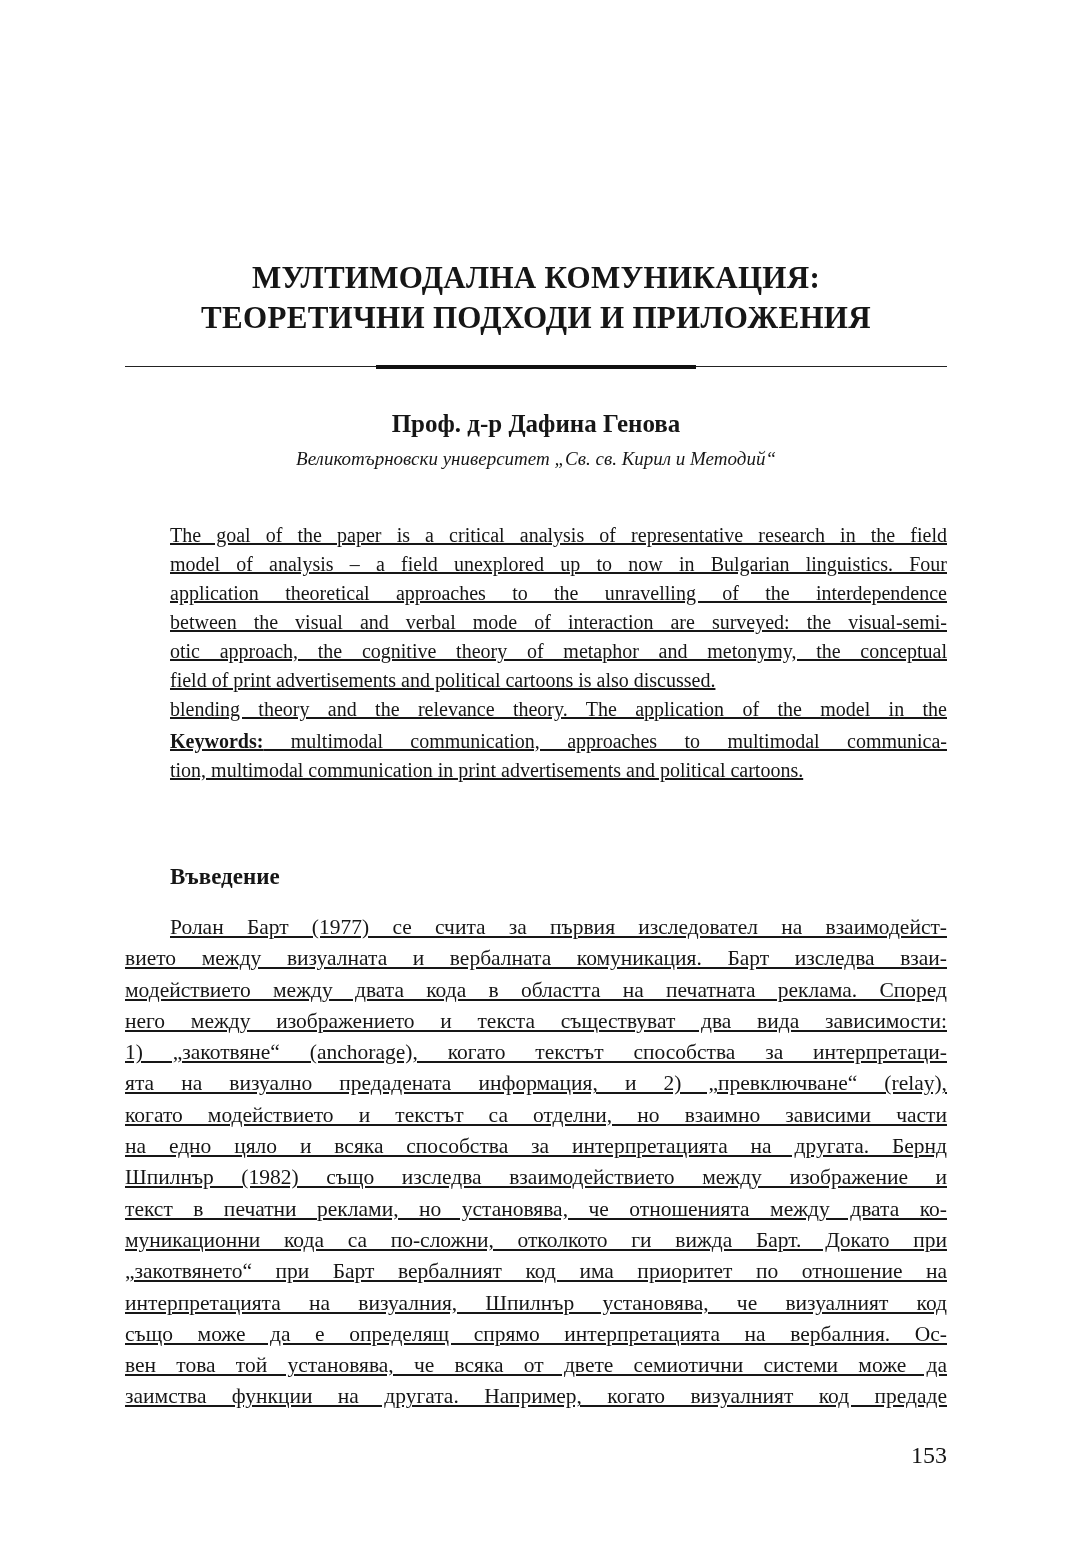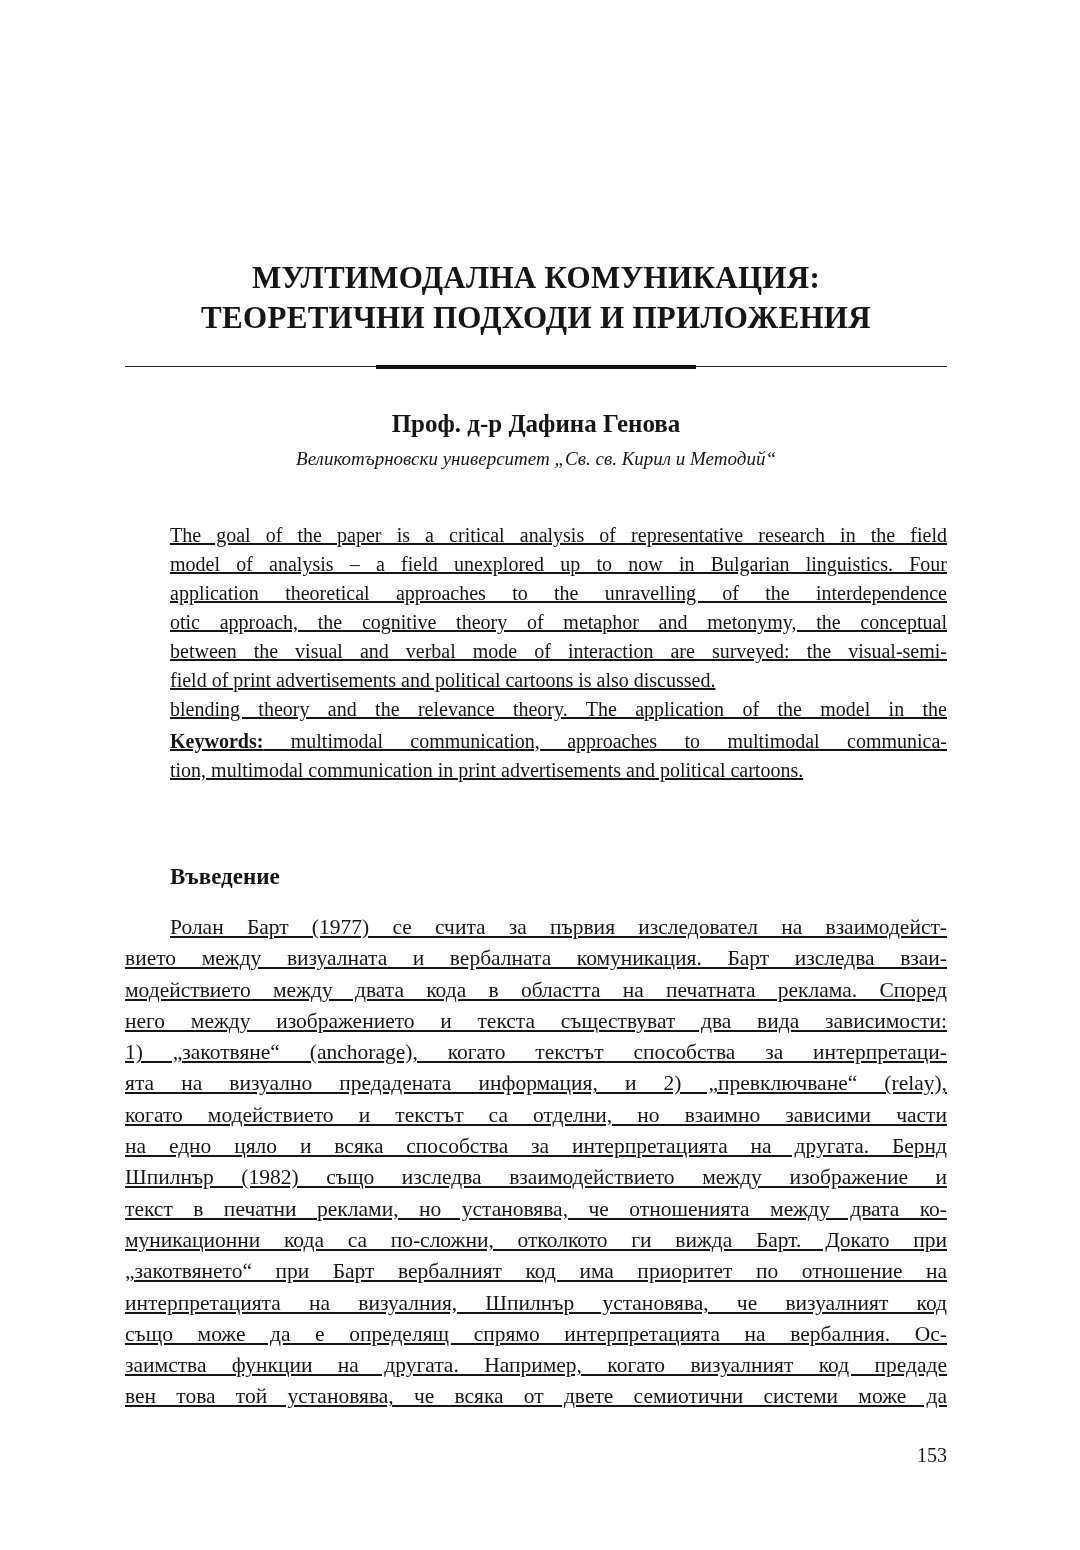--- a/index.html
+++ b/index.html
@@ -43,43 +43,43 @@
       font-weight: bold; font-size: 23px; line-height: 30px;
     }
     .body {
       position: absolute; left: 125px; width: 822px; top: 912px;
       font-size: 21.5px; line-height: 31.3px;
     }
     .body .jl { height: 31.3px; }
     .body .indent { padding-left: 45px; }
     .page-num {
       position: absolute; right: 133px; top: 1442px;
-      font-size: 20px; line-height: 26px;
+      font-size: 24px; line-height: 26px;
     }
   </style>
 </head>
 <body>
 
 <div class="title">
   <div>МУЛТИМОДАЛНА КОМУНИКАЦИЯ:</div>
   <div>ТЕОРЕТИЧНИ ПОДХОДИ И ПРИЛОЖЕНИЯ</div>
 </div>
 
 <div class="rule-thin"></div>
 <div class="rule-thick"></div>
 
 <div class="author">Проф. д-р Дафина Генова</div>
 <div class="affil">Великотърновски университет „Св. св. Кирил и Методий“</div>
 
 <div class="abstract">
   <span class="jl">The goal of the paper is a critical analysis of representative research in the field</span>
   <span class="jl">model of analysis – a field unexplored up to now in Bulgarian linguistics. Four</span>
   <span class="jl">application theoretical approaches to the unravelling of the interdependence</span>
+  <span class="jl">between the visual and verbal mode of interaction are surveyed: the visual-semi-</span>
   <span class="jl">otic approach, the cognitive theory of metaphor and metonymy, the conceptual</span>
-  <span class="jl">between the visual and verbal mode of interaction are surveyed: the visual-semi-</span>
   <span class="jl last">field of print advertisements and political cartoons is also discussed.</span>
   <span class="jl">blending theory and the relevance theory. The application of the model in the</span>
   <div class="keywords">
     <span class="jl"><span class="kw-label">Keywords:</span><span> multimodal communication, approaches to multimodal communica-</span></span>
     <span class="jl last">tion, multimodal communication in print advertisements and political cartoons.</span>
   </div>
 </div>
 
 <div class="section">Въведение</div>
 
@@ -91,17 +91,17 @@
   <span class="jl">1) „закотвяне“ (anchorage), когато текстът способства за интерпретаци-</span>
   <span class="jl">ята на визуално предадената информация, и 2) „превключване“ (relay),</span>
   <span class="jl">когато модействието и текстът са отделни, но взаимно зависими части</span>
   <span class="jl">на едно цяло и всяка способства за интерпретацията на другата. Бернд</span>
   <span class="jl">Шпилнър (1982) също изследва взаимодействието между изображение и</span>
   <span class="jl">текст в печатни реклами, но установява, че отношенията между двата ко-</span>
   <span class="jl">муникационни кода са по-сложни, отколкото ги вижда Барт. Докато при</span>
   <span class="jl">„закотвянето“ при Барт вербалният код има приоритет по отношение на</span>
   <span class="jl">интерпретацията на визуалния, Шпилнър установява, че визуалният код</span>
   <span class="jl">също може да е определящ спрямо интерпретацията на вербалния. Ос-</span>
+  <span class="jl">вен това той установява, че всяка от двете семиотични системи може да</span>
   <span class="jl">заимства функции на другата. Например, когато визуалният код предаде</span>
-  <span class="jl">вен това той установява, че всяка от двете семиотични системи може да</span>
 </div>
 
 <div class="page-num">153</div>
 
 </body></html>

